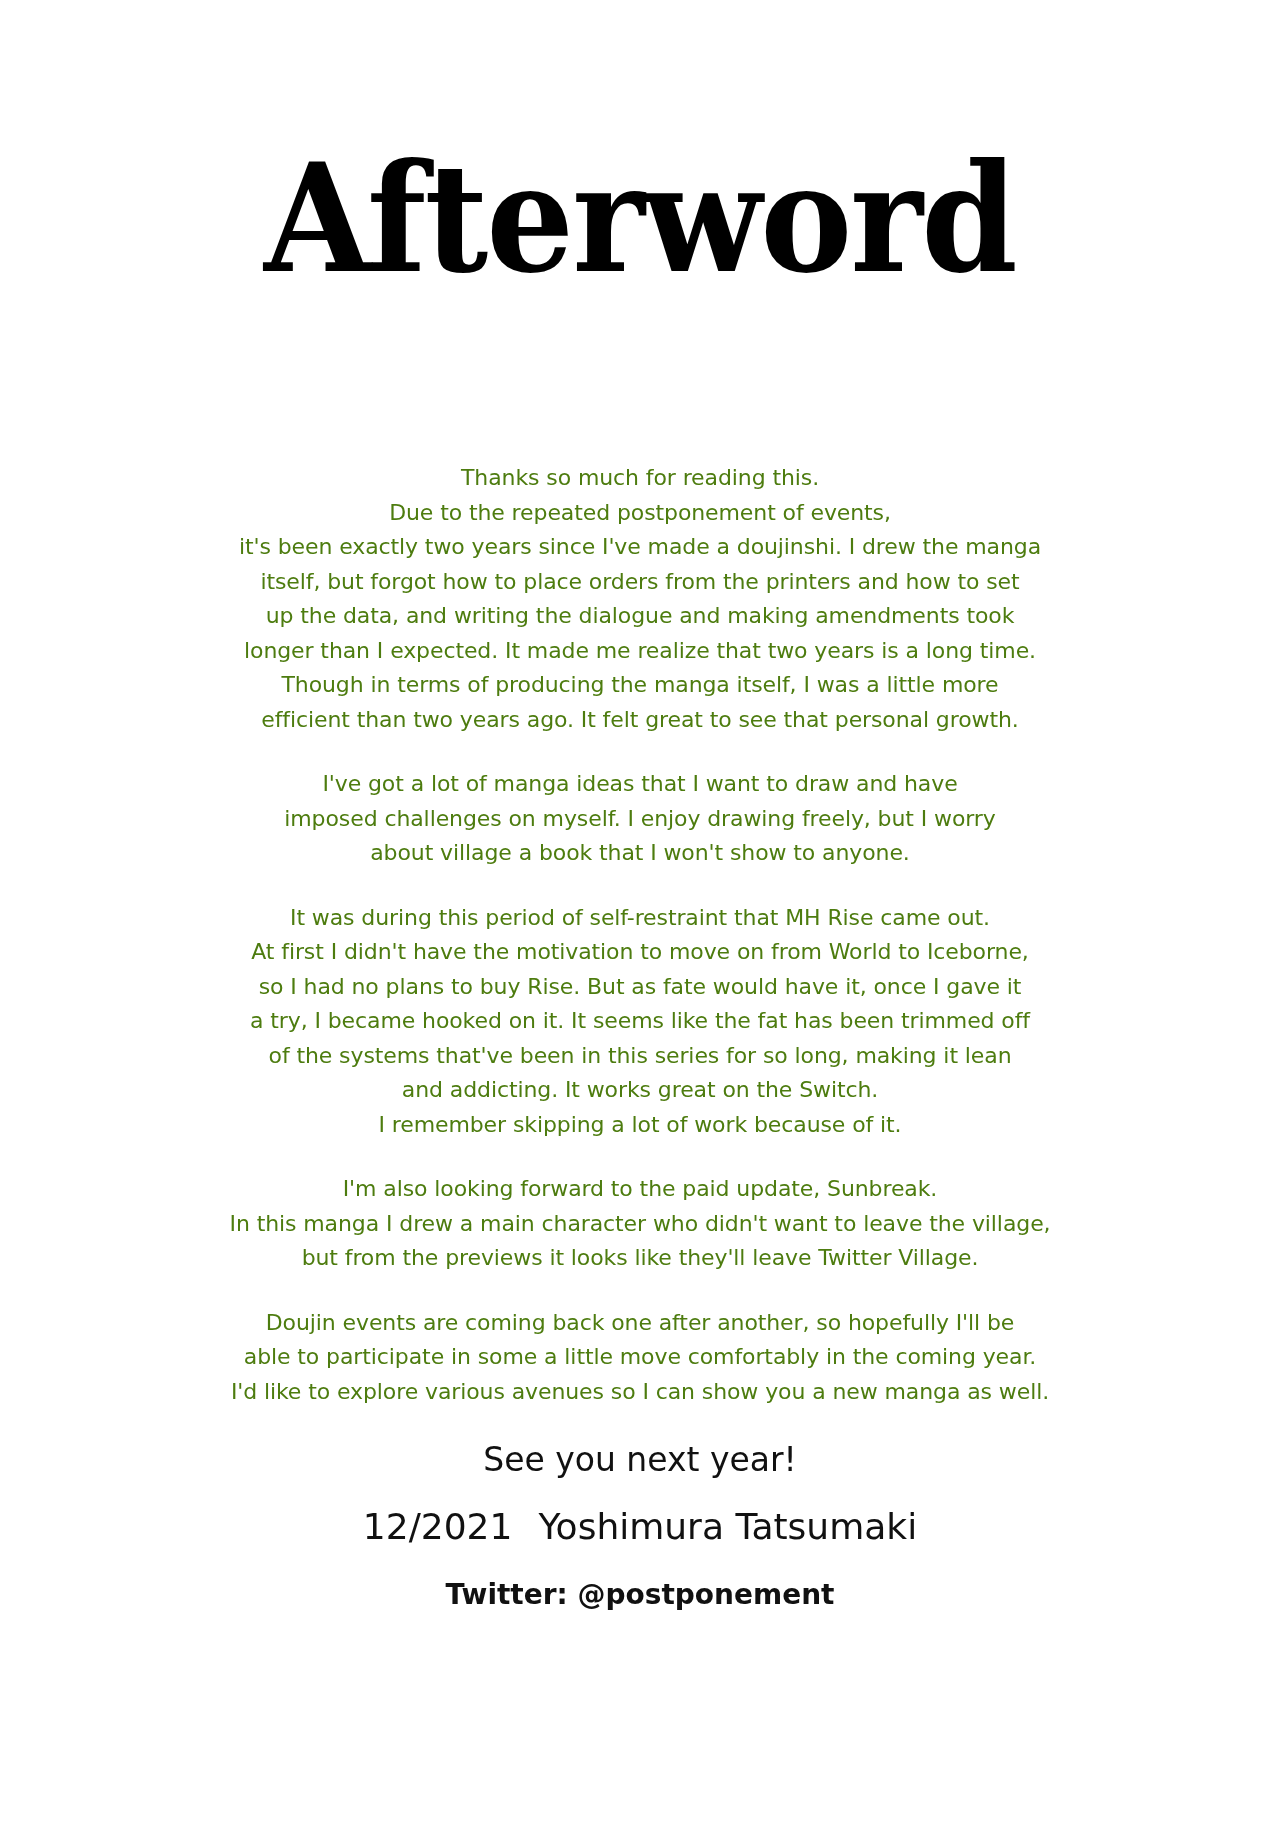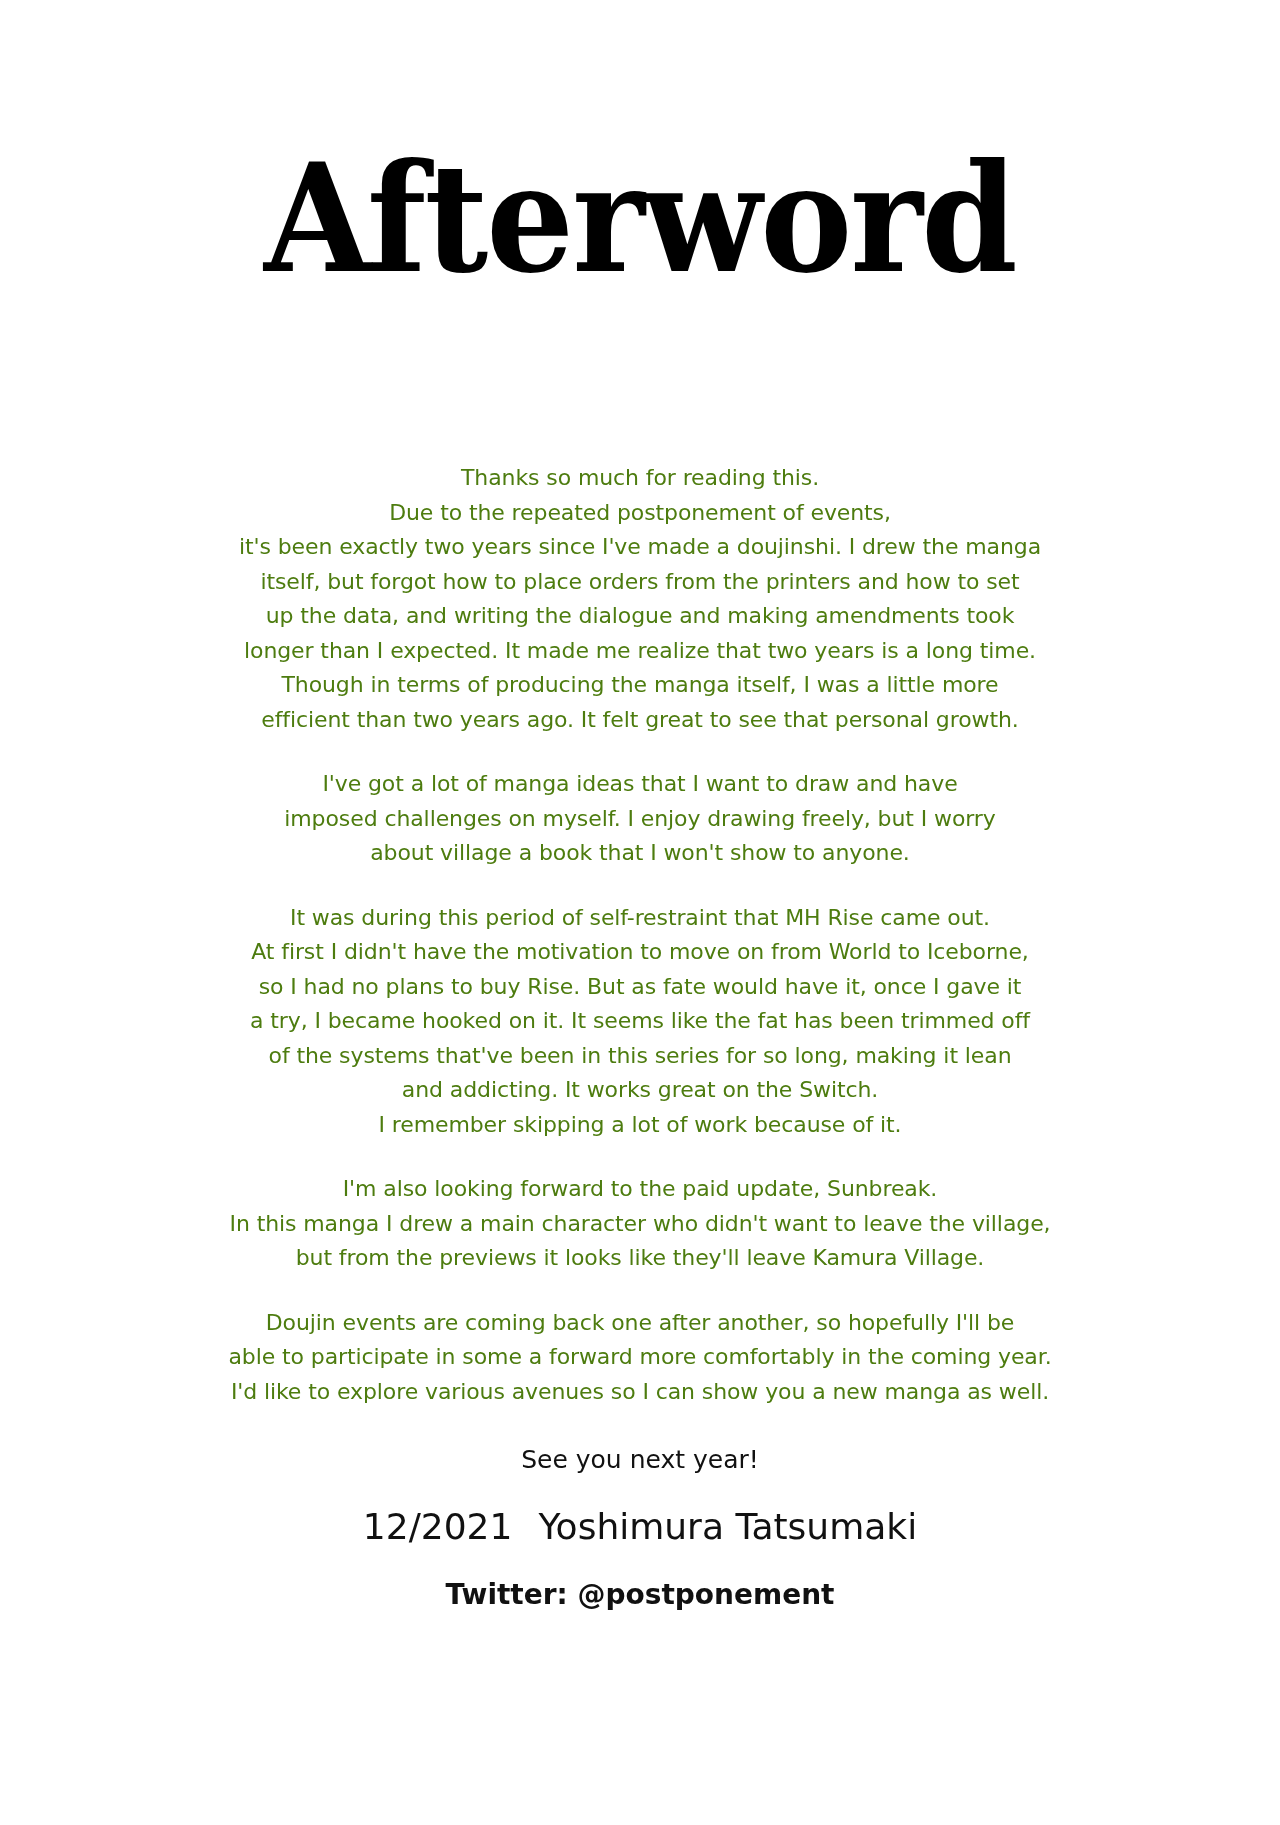--- a/index.html
+++ b/index.html
@@ -44,21 +44,21 @@
     line-height: 34.5px;
     color: #4d7c0f;
     white-space: pre-line;
     margin: 0 0 30px 0;
     letter-spacing: -0.1px;
   }
   .para.last-gap {
     margin-bottom: 34px;
   }
   .signoff {
-    font-size: 25px;
+    font-size: 33px;
     line-height: 34.5px;
     margin: 0 0 32px 0;
   }
   .credit {
     font-size: 36px;
     line-height: 34.5px;
     margin: 0 0 34px 0;
   }
   .credit .credit-date { margin-right: 26px; }
   .twitter {
@@ -89,23 +89,23 @@
 about village a book that I won't show to anyone.</p>
     <p class="para">It was during this period of self-restraint that MH Rise came out.
 At first I didn't have the motivation to move on from World to Iceborne,
 so I had no plans to buy Rise. But as fate would have it, once I gave it
 a try, I became hooked on it. It seems like the fat has been trimmed off
 of the systems that've been in this series for so long, making it lean
 and addicting. It works great on the Switch.
 I remember skipping a lot of work because of it.</p>
     <p class="para">I'm also looking forward to the paid update, Sunbreak.
 In this manga I drew a main character who didn't want to leave the village,
-but from the previews it looks like they'll leave Kamura Village.</p>
+but from the previews it looks like they'll leave Twitter Village.</p>
     <p class="para last-gap">Doujin events are coming back one after another, so hopefully I'll be
-able to participate in some a forward more comfortably in the coming year.
+able to participate in some a little move comfortably in the coming year.
 I'd like to explore various avenues so I can show you a new manga as well.</p>
 
     <p class="signoff">See you next year!</p>
 
     <p class="credit">
       <span class="credit-date">12/2021</span><span class="credit-author">Yoshimura Tatsumaki</span>
     </p>
 
     <p class="twitter">Twitter: @postponement</p>
   </div>

